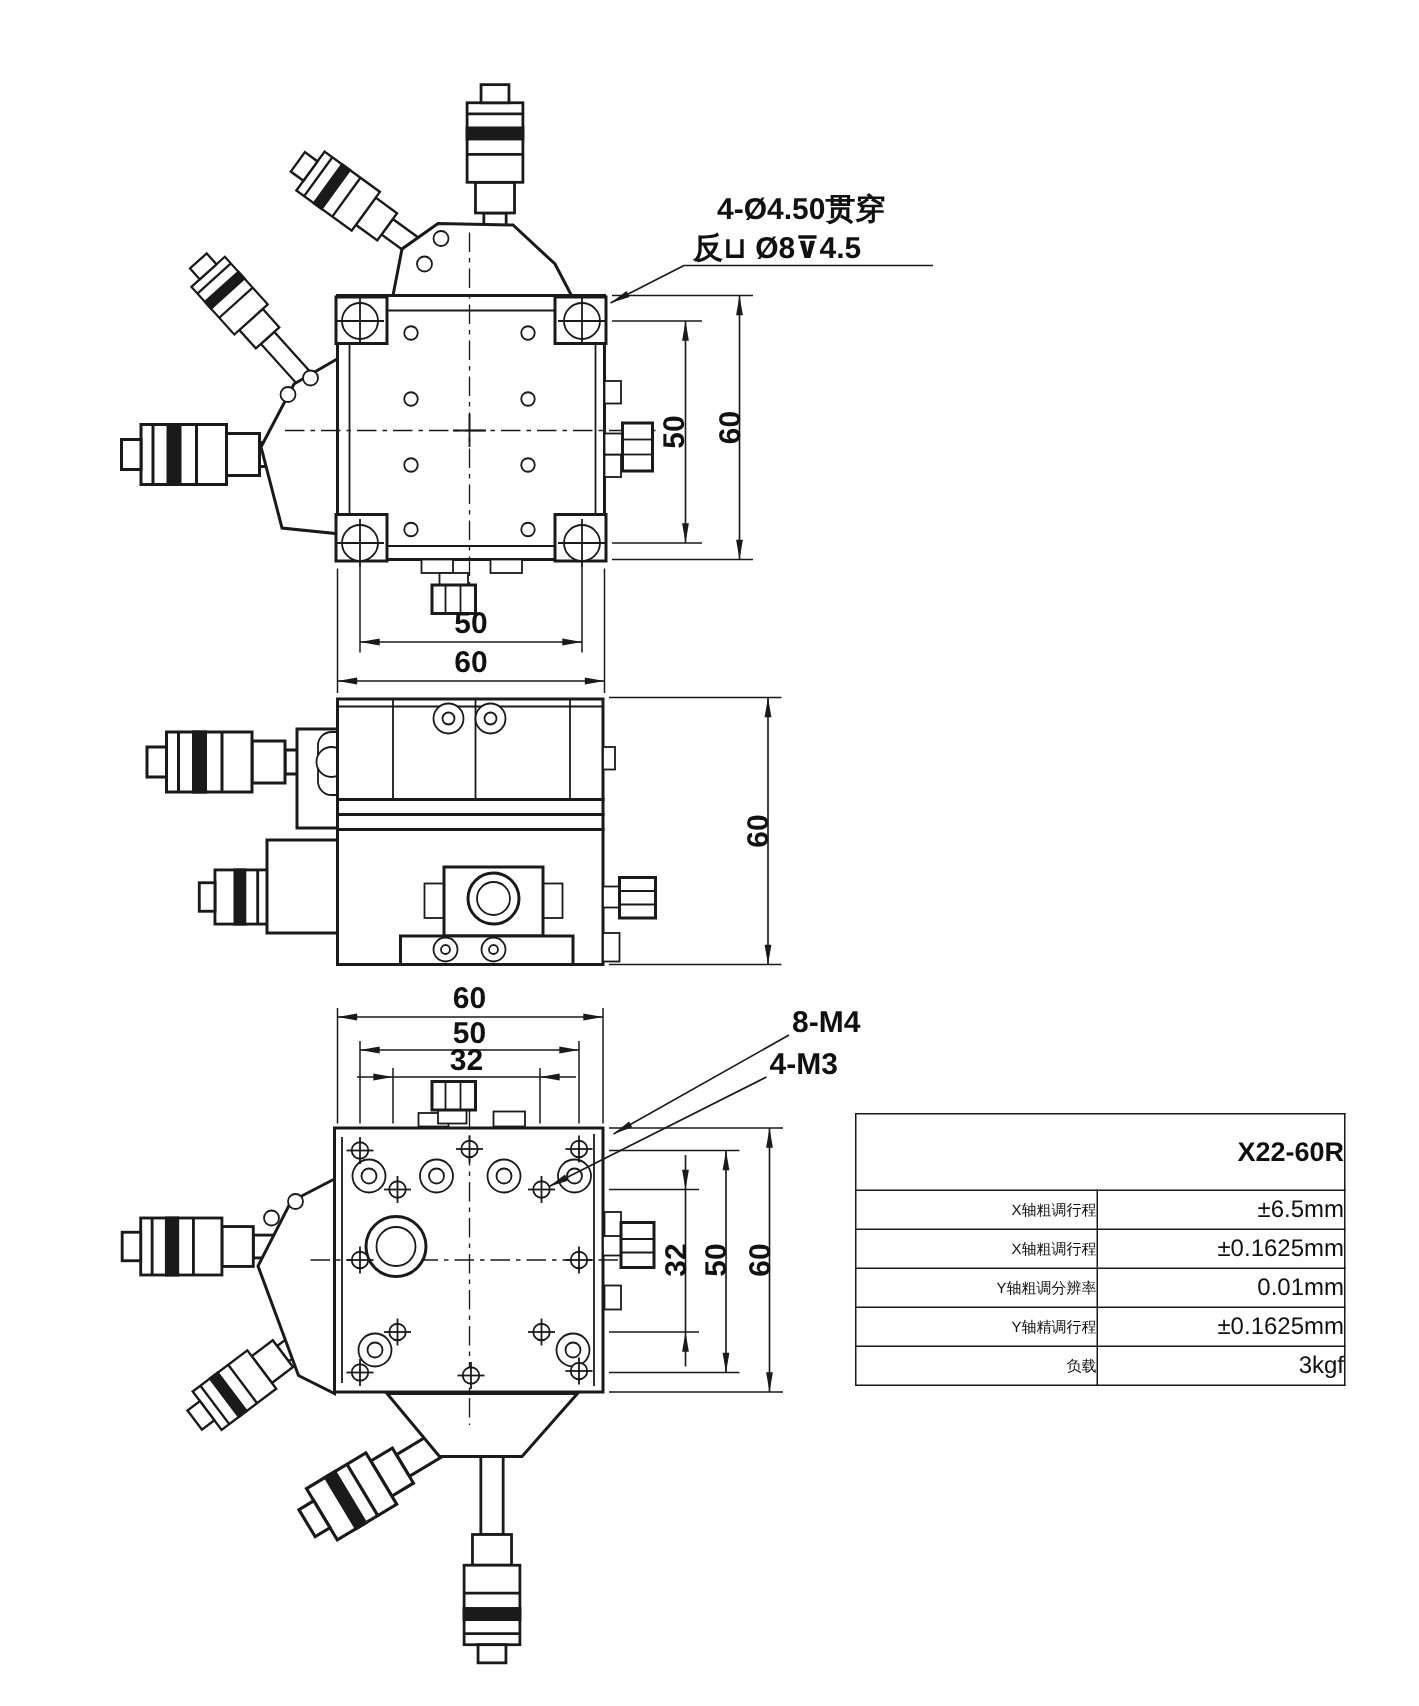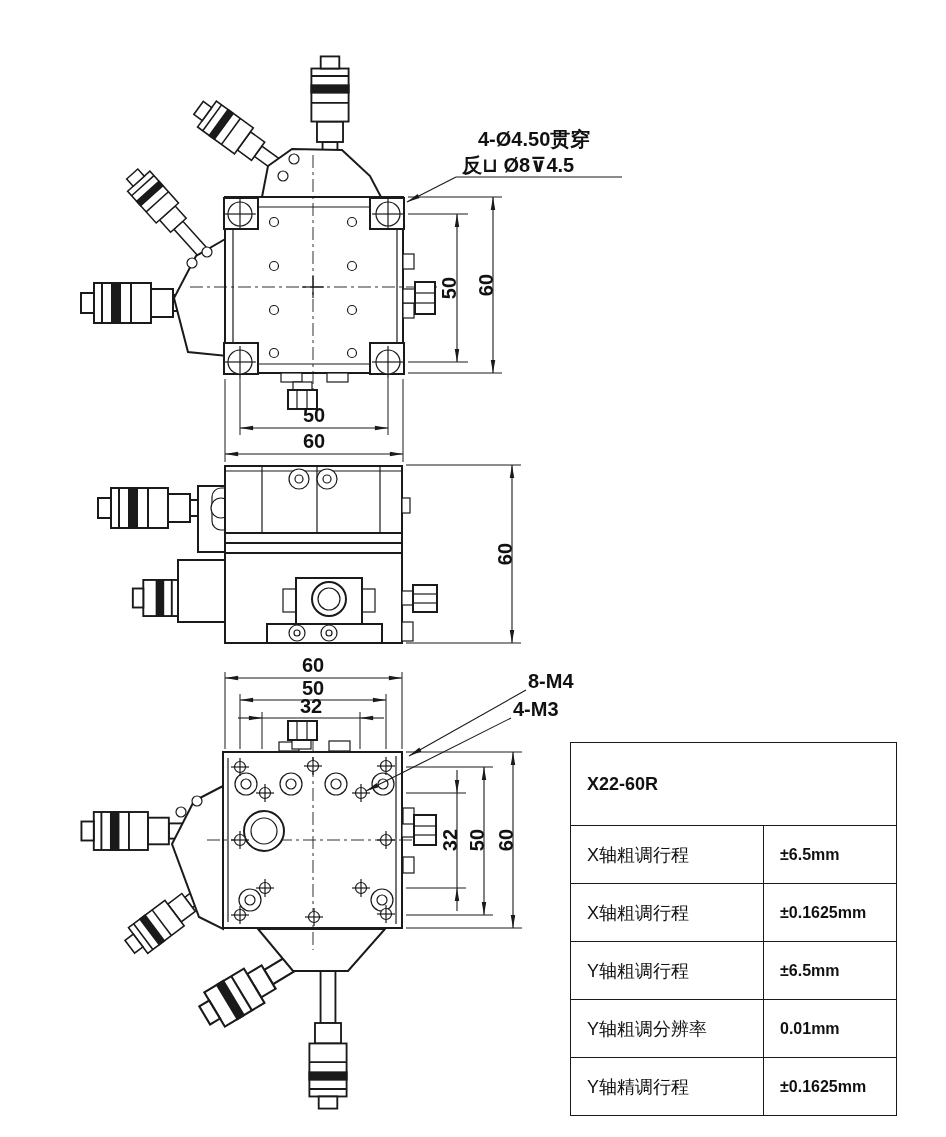--- a/index.html
+++ b/index.html
@@ -12,25 +12,25 @@
   svg .cl  {fill:none;stroke:#1a1a1a;stroke-width:0.9;stroke-dasharray:13 4 3 4;}
   svg .dim {fill:none;stroke:#1a1a1a;stroke-width:1.1;}
   svg .ext {fill:none;stroke:#1a1a1a;stroke-width:1.0;}
   svg text.dtx{fill:#111;font-family:"Liberation Sans","DejaVu Sans",sans-serif;
                font-size:20px;font-weight:bold;}
   svg text.mid{text-anchor:middle;}
   svg text.ann{fill:#111;font-family:"Liberation Sans","DejaVu Sans",sans-serif;
                font-size:20px;font-weight:bold;}
   .spec-table{position:absolute;left:570px;top:742px;width:327px;border-collapse:collapse;
               color:#111;}
-  .spec-table td{border:1.6px solid #1a1a1a;text-align:left;vertical-align:middle;
-                 padding:16px;height:25px;font-size:15px;}
+  .spec-table td{border:1.6px solid #1a1a1a;text-align:right;vertical-align:middle;
+                 padding:0;height:25px;font-size:15px;}
   .spec-table td.title{height:50px;font-size:18px;font-weight:bold;}
-  .spec-table td.lbl{width:160px;font-size:18px;}
-  .spec-table td.val{font-size:16px;font-weight:bold;}
+  .spec-table td.lbl{width:160px;font-size:10px;}
+  .spec-table td.val{font-size:16px;font-weight:normal;}
 </style>
 </head>
 <body>
 
 <div class="canvas">
 <svg width="946" height="1137" viewBox="0 0 946 1137">
   <defs>
     <marker id="arw" viewBox="0 0 12 12" refX="11.5" refY="6" markerWidth="13" markerHeight="13" orient="auto-start-reverse" markerUnits="strokeWidth">
       <path d="M0.5,4.1 L11.5,6 L0.5,7.9 Z" fill="#1a1a1a"></path>
     </marker>
@@ -349,26 +349,26 @@
         </tr>
     <tr>
       <td class="lbl">X轴粗调行程</td>
       <td class="val">±6.5mm</td>
     </tr>
     <tr>
       <td class="lbl">X轴粗调行程</td>
       <td class="val">±0.1625mm</td>
     </tr>
     <tr>
-      <td class="lbl">Y轴粗调行程</td>
-      <td class="val">±6.5mm</td>
-    </tr>
-    <tr>
       <td class="lbl">Y轴粗调分辨率</td>
       <td class="val">0.01mm</td>
     </tr>
     <tr>
       <td class="lbl">Y轴精调行程</td>
       <td class="val">±0.1625mm</td>
+    </tr>
+    <tr>
+      <td class="lbl">负载</td>
+      <td class="val">3kgf</td>
     </tr>
   </tbody>
 </table>
 </div>
 
 </body></html>

